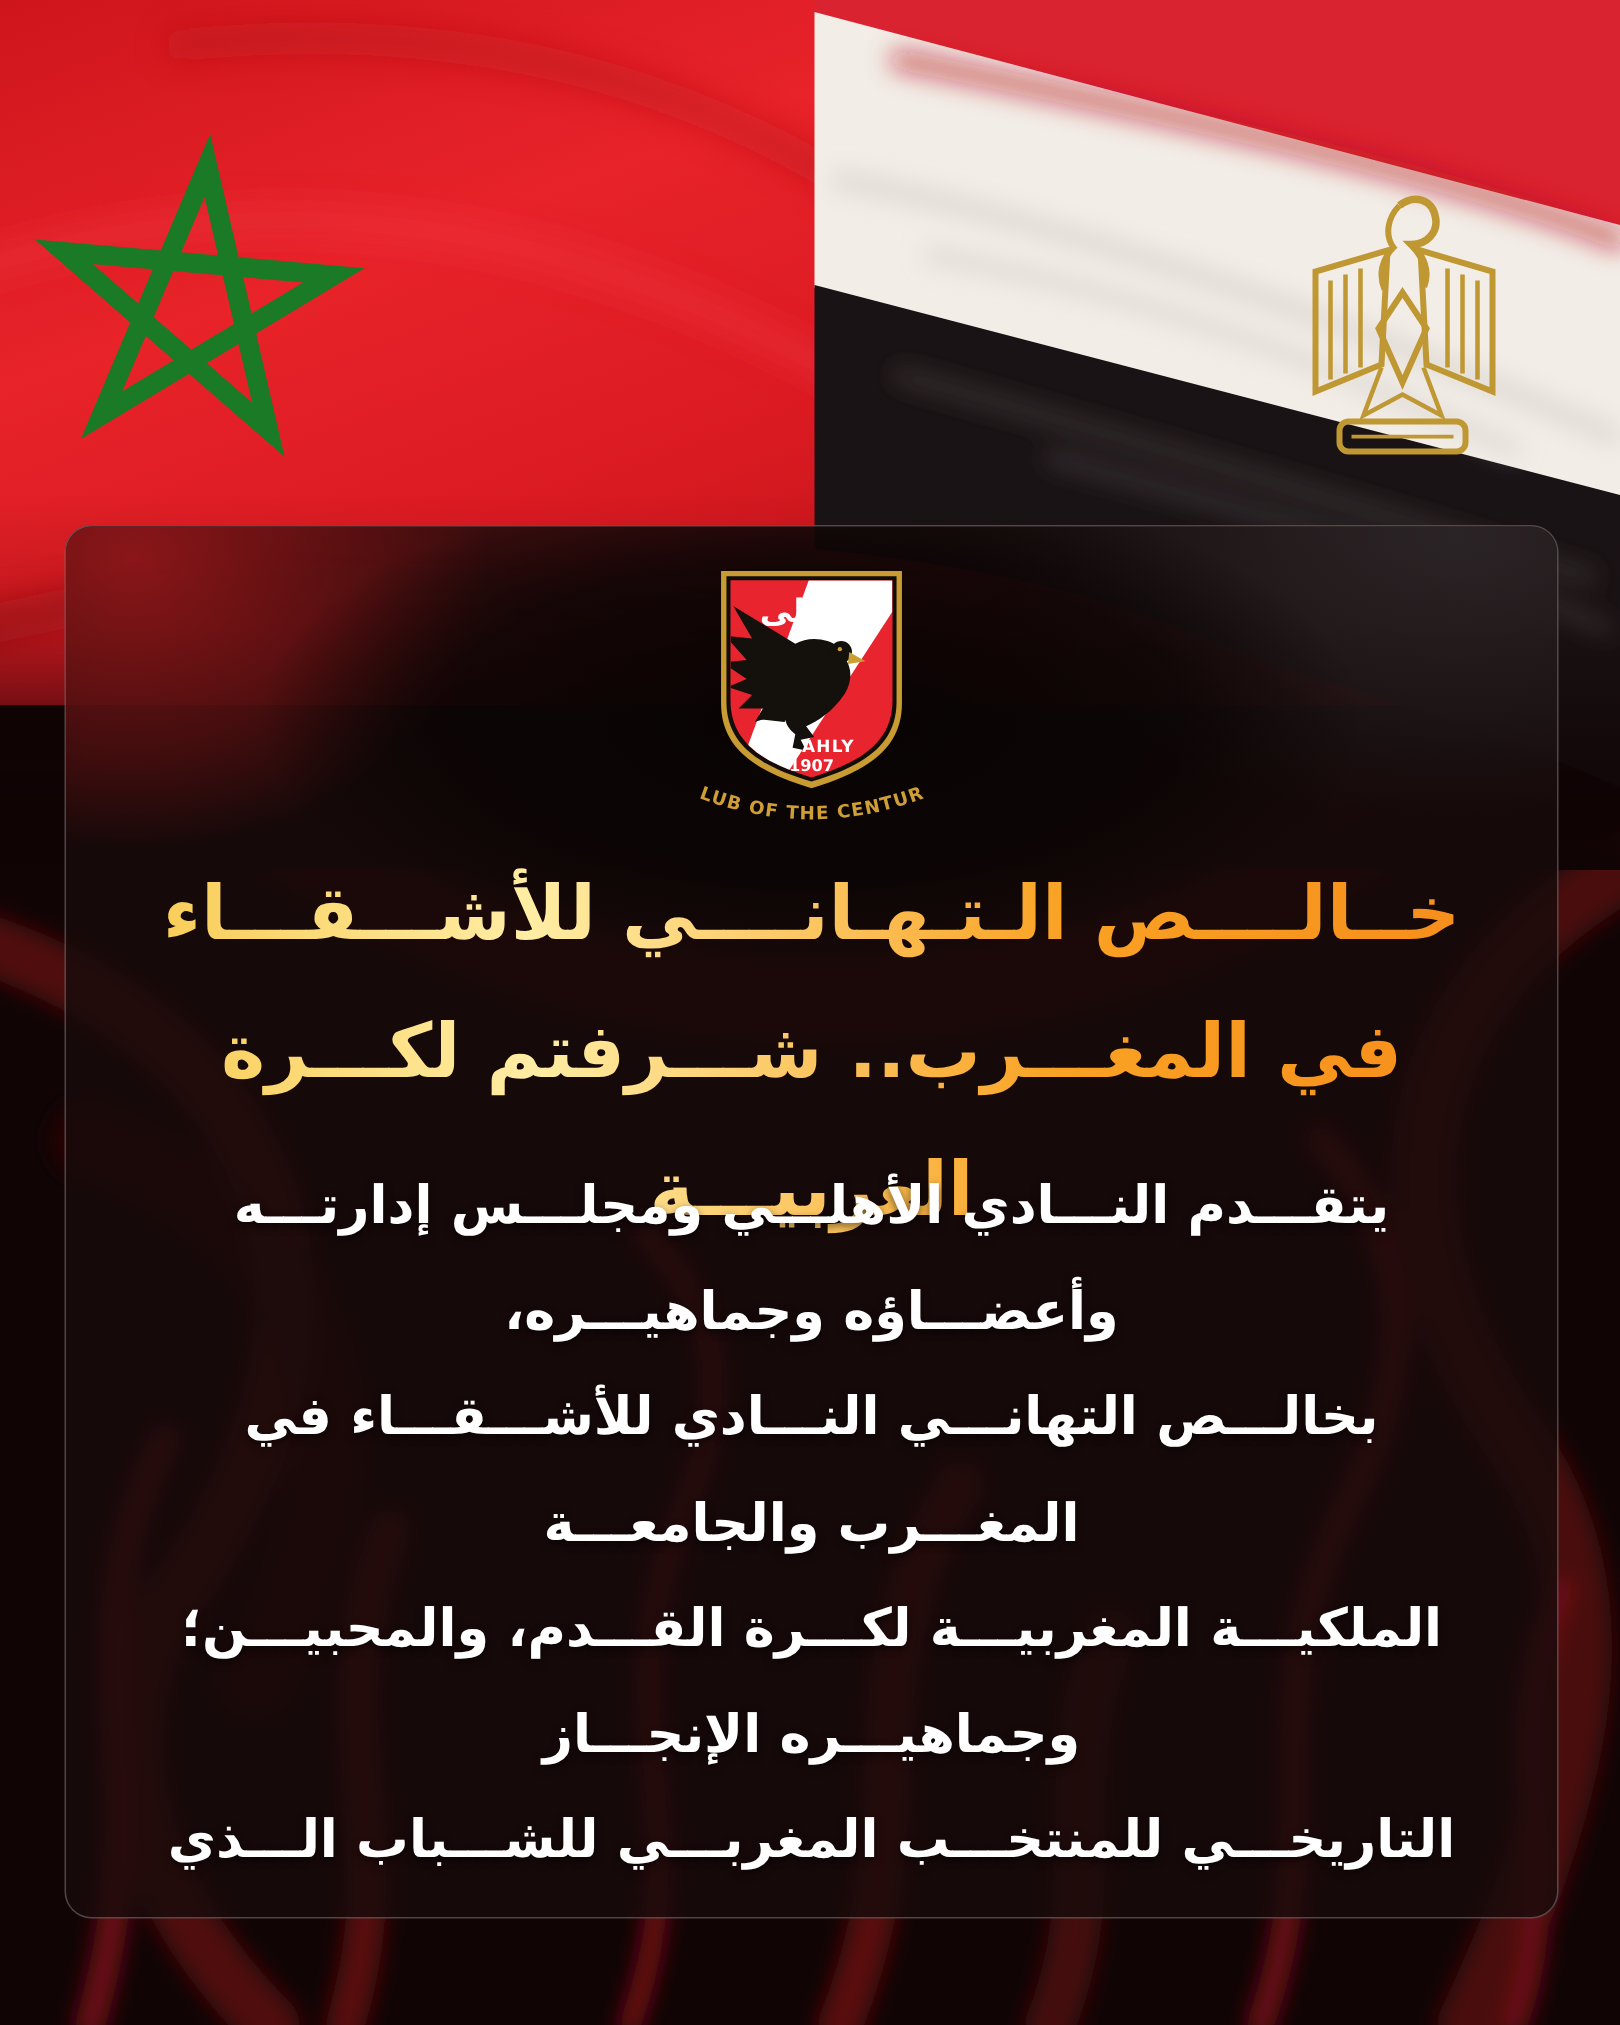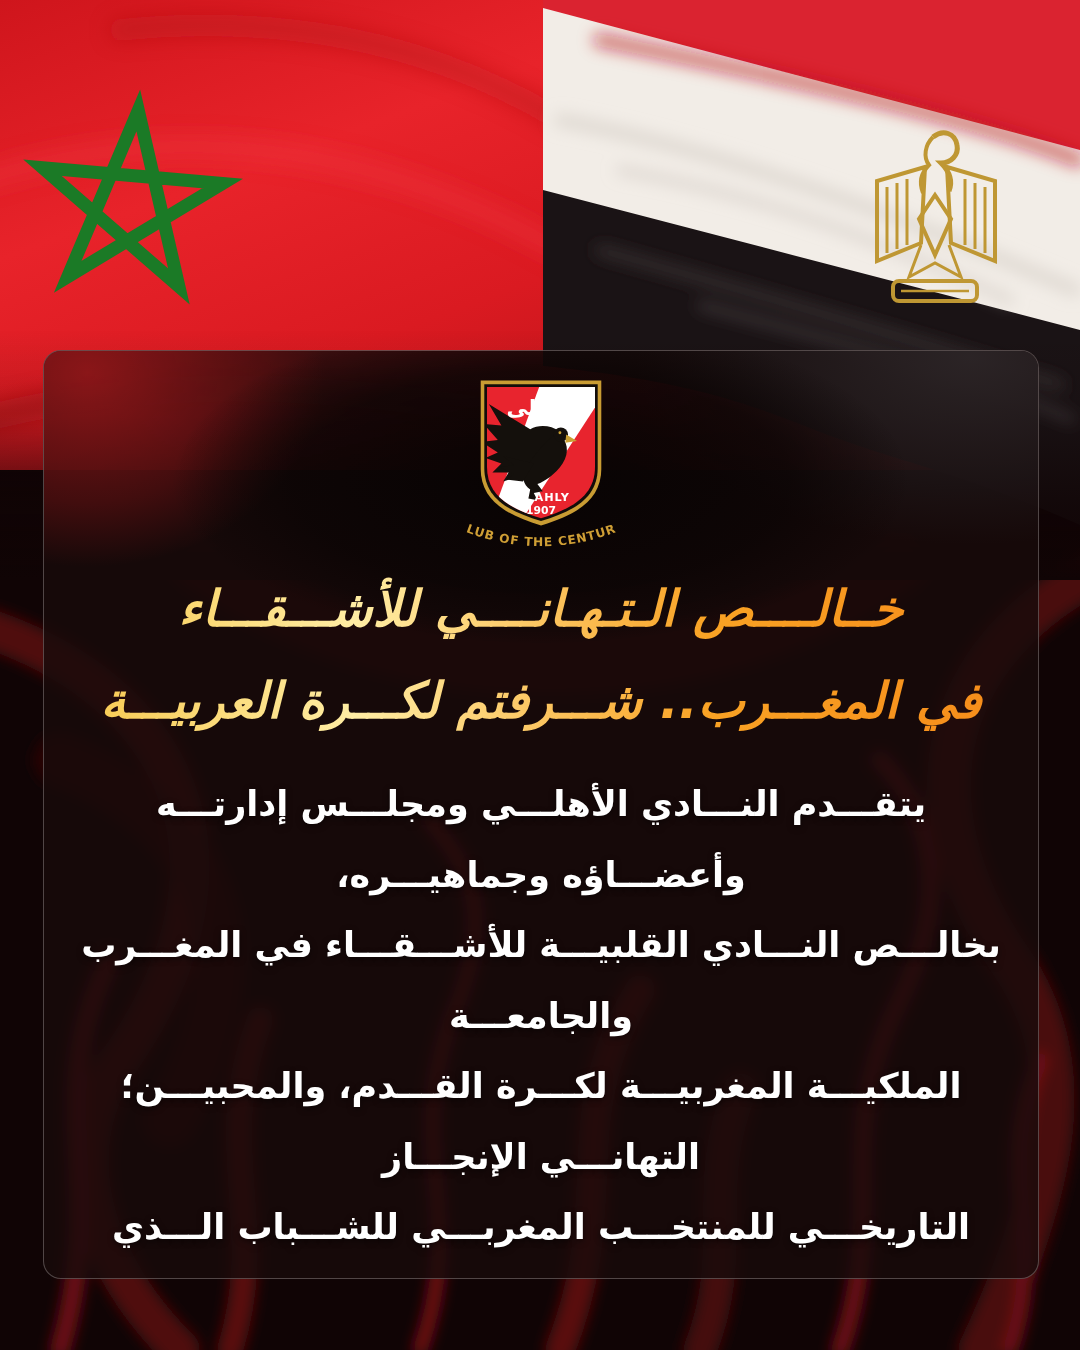--- a/index.html
+++ b/index.html
@@ -31,21 +31,21 @@
   .patch-dark{position:absolute;right:0;top:0;width:560px;height:320px;
     background:radial-gradient(ellipse 430px 240px at 88% 2%,rgba(44,37,39,.95),rgba(32,26,28,.55) 52%,rgba(32,26,28,0) 78%);}
   .patch-blob{position:absolute;left:0;top:0;width:100%;height:420px;
     background:radial-gradient(ellipse 450px 200px at 50% 130px,rgba(7,3,3,.96),rgba(10,4,4,.72) 55%,rgba(10,4,4,0) 82%);}
 
   
   .logo{position:absolute;left:50%;top:26px;width:180px;transform:translateX(-50%);}
   .logo svg{display:block;width:100%;height:auto;}
 
   
-  .headline{position:absolute;left:30px;right:30px;top:212px;text-align:center;direction:rtl;font-style:italic;}
+  .headline{position:absolute;left:30px;right:30px;top:212px;text-align:center;direction:rtl;}
   .headline .hl{display:block;font-weight:bold;font-size:50px;line-height:92px;
     letter-spacing:0;color:#f8a01f;
     background:linear-gradient(90deg,#f8c94f 0%,#ffeda4 30%,#f9a224 68%,#f68c1a 100%);
     -webkit-background-clip:text;background-clip:text;-webkit-text-fill-color:transparent;
     text-shadow:none;}
 
   
   .bodytext{position:absolute;left:34px;right:34px;top:418px;text-align:center;direction:rtl;}
   .bodytext .bl{display:block;color:#ffffff;font-weight:bold;font-size:35px;line-height:70.5px;
     text-shadow:0 2px 6px rgba(0,0,0,.55);}
@@ -160,20 +160,20 @@
       </svg>
     </div>
 
     <div class="headline">
       <span class="hl">خــالــــص الـتـهـانــــي للأشـــقـــاء</span>
       <span class="hl">في المغـــرب.. شـــرفتم لكـــرة العربيـــة</span>
     </div>
 
     <div class="bodytext">
       <span class="bl">يتقـــدم النـــادي الأهلـــي ومجلـــس إدارتـــه وأعضـــاؤه وجماهيـــره،</span>
-      <span class="bl">بخالـــص النـــادي القلبيـــة للأشـــقـــاء في المغـــرب والجامعـــة</span>
-      <span class="bl">الملكيـــة المغربيـــة لكـــرة القـــدم، والمحبيـــن؛ التهانـــي الإنجـــاز</span>
+      <span class="bl">بخالـــص التهانـــي النـــادي للأشـــقـــاء في المغـــرب والجامعـــة</span>
+      <span class="bl">الملكيـــة المغربيـــة لكـــرة القـــدم، والمحبيـــن؛ وجماهيـــره الإنجـــاز</span>
       <span class="bl">التاريخـــي للمنتخـــب المغربـــي للشـــباب الـــذي شـــرف الكـــرة</span>
 
     </div>
   </div>
 
 </div>
 
 </body></html>

